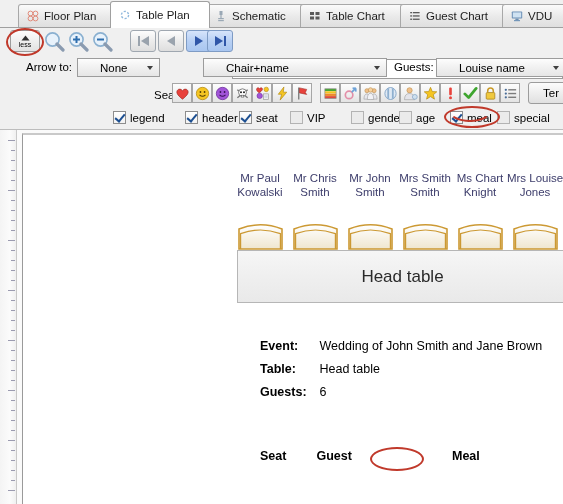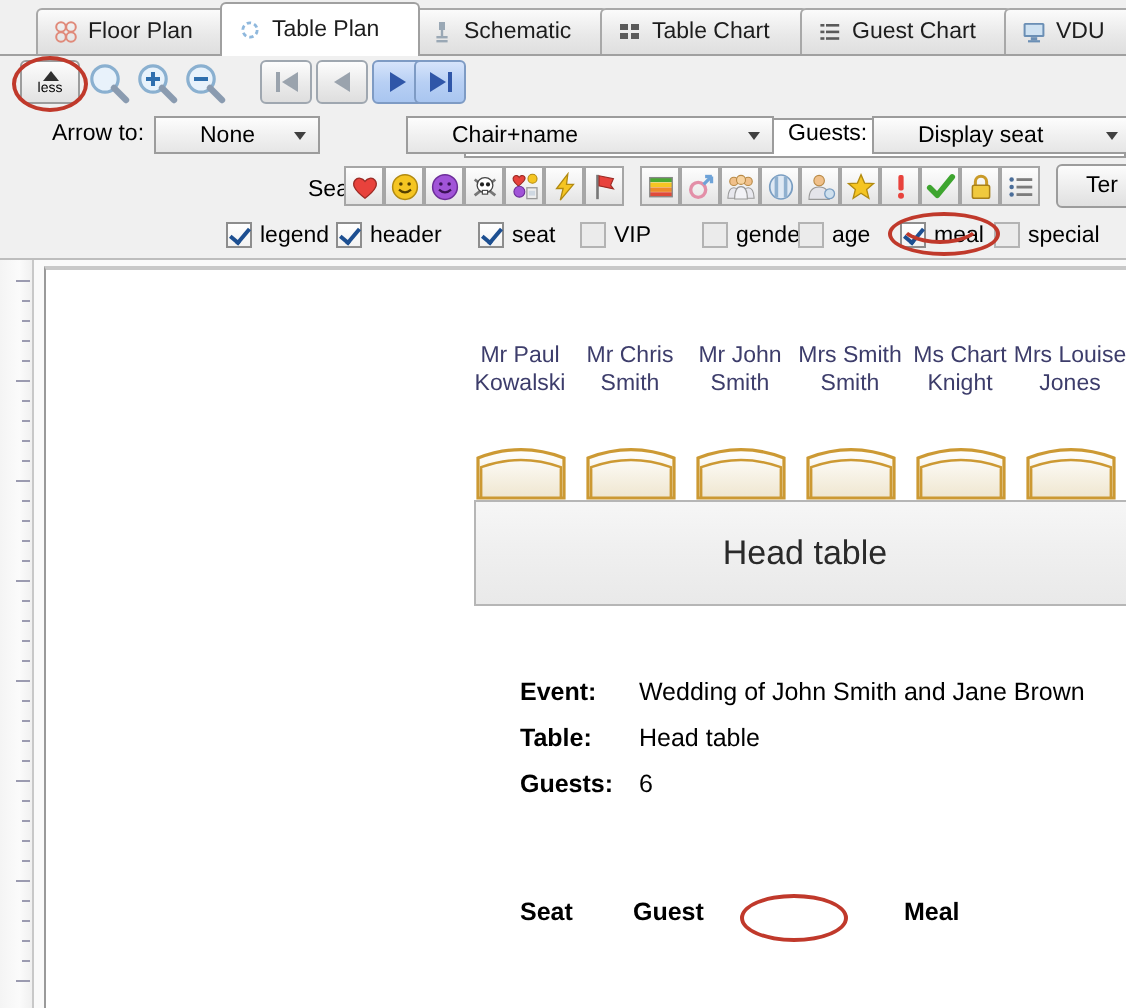--- a/index.html
+++ b/index.html
@@ -364,21 +364,21 @@
     </div>
 
     <span class="lbl" style="left:154px;margin-top:28px;">Seats:</span>
     <div class="combo" style="left:203px;width:184px;">
       <span>Chair+name</span>
       <span class="arw"></span>
     </div>
 
     <span class="lbl" style="left:394px;">Guests:</span>
     <div class="combo" style="left:436px;width:130px;">
-      <span>Display seat</span>
+      <span>Louise name</span>
       <span class="arw"></span>
     </div>
   </div>
 
   <div class="row3">
 
     <div class="ibtn" style="left:172px;">
       <svg width="15" height="15" viewBox="0 0 16 16">
           <path d="M8 14 C2 9.5 1 6.5 2.7 4.4 C4.2 2.6 6.7 3.2 8 5 C9.3 3.2 11.8 2.6 13.3 4.4 C15 6.5 14 9.5 8 14Z" fill="#e8423c" stroke="#9b2b25" stroke-width="0.7"></path>
         </svg>
@@ -507,21 +507,21 @@
     <div class="terbtn">
       <span>Ter</span>
     </div>
   </div>
 
   <div class="row4">
     <div class="cbgrp" style="left:113px;">
       <span class="cbox on"></span>
       <span class="cblabel">legend</span>
     </div>
-    <div class="cbgrp" style="left:168px;">
+    <div class="cbgrp" style="left:185px;">
       <span class="cbox on"></span>
       <span class="cblabel">header</span>
     </div>
     <div class="cbgrp" style="left:239px;">
       <span class="cbox on"></span>
       <span class="cblabel">seat</span>
     </div>
     <div class="cbgrp" style="left:290px;">
       <span class="cbox off"></span>
       <span class="cblabel">VIP</span>

